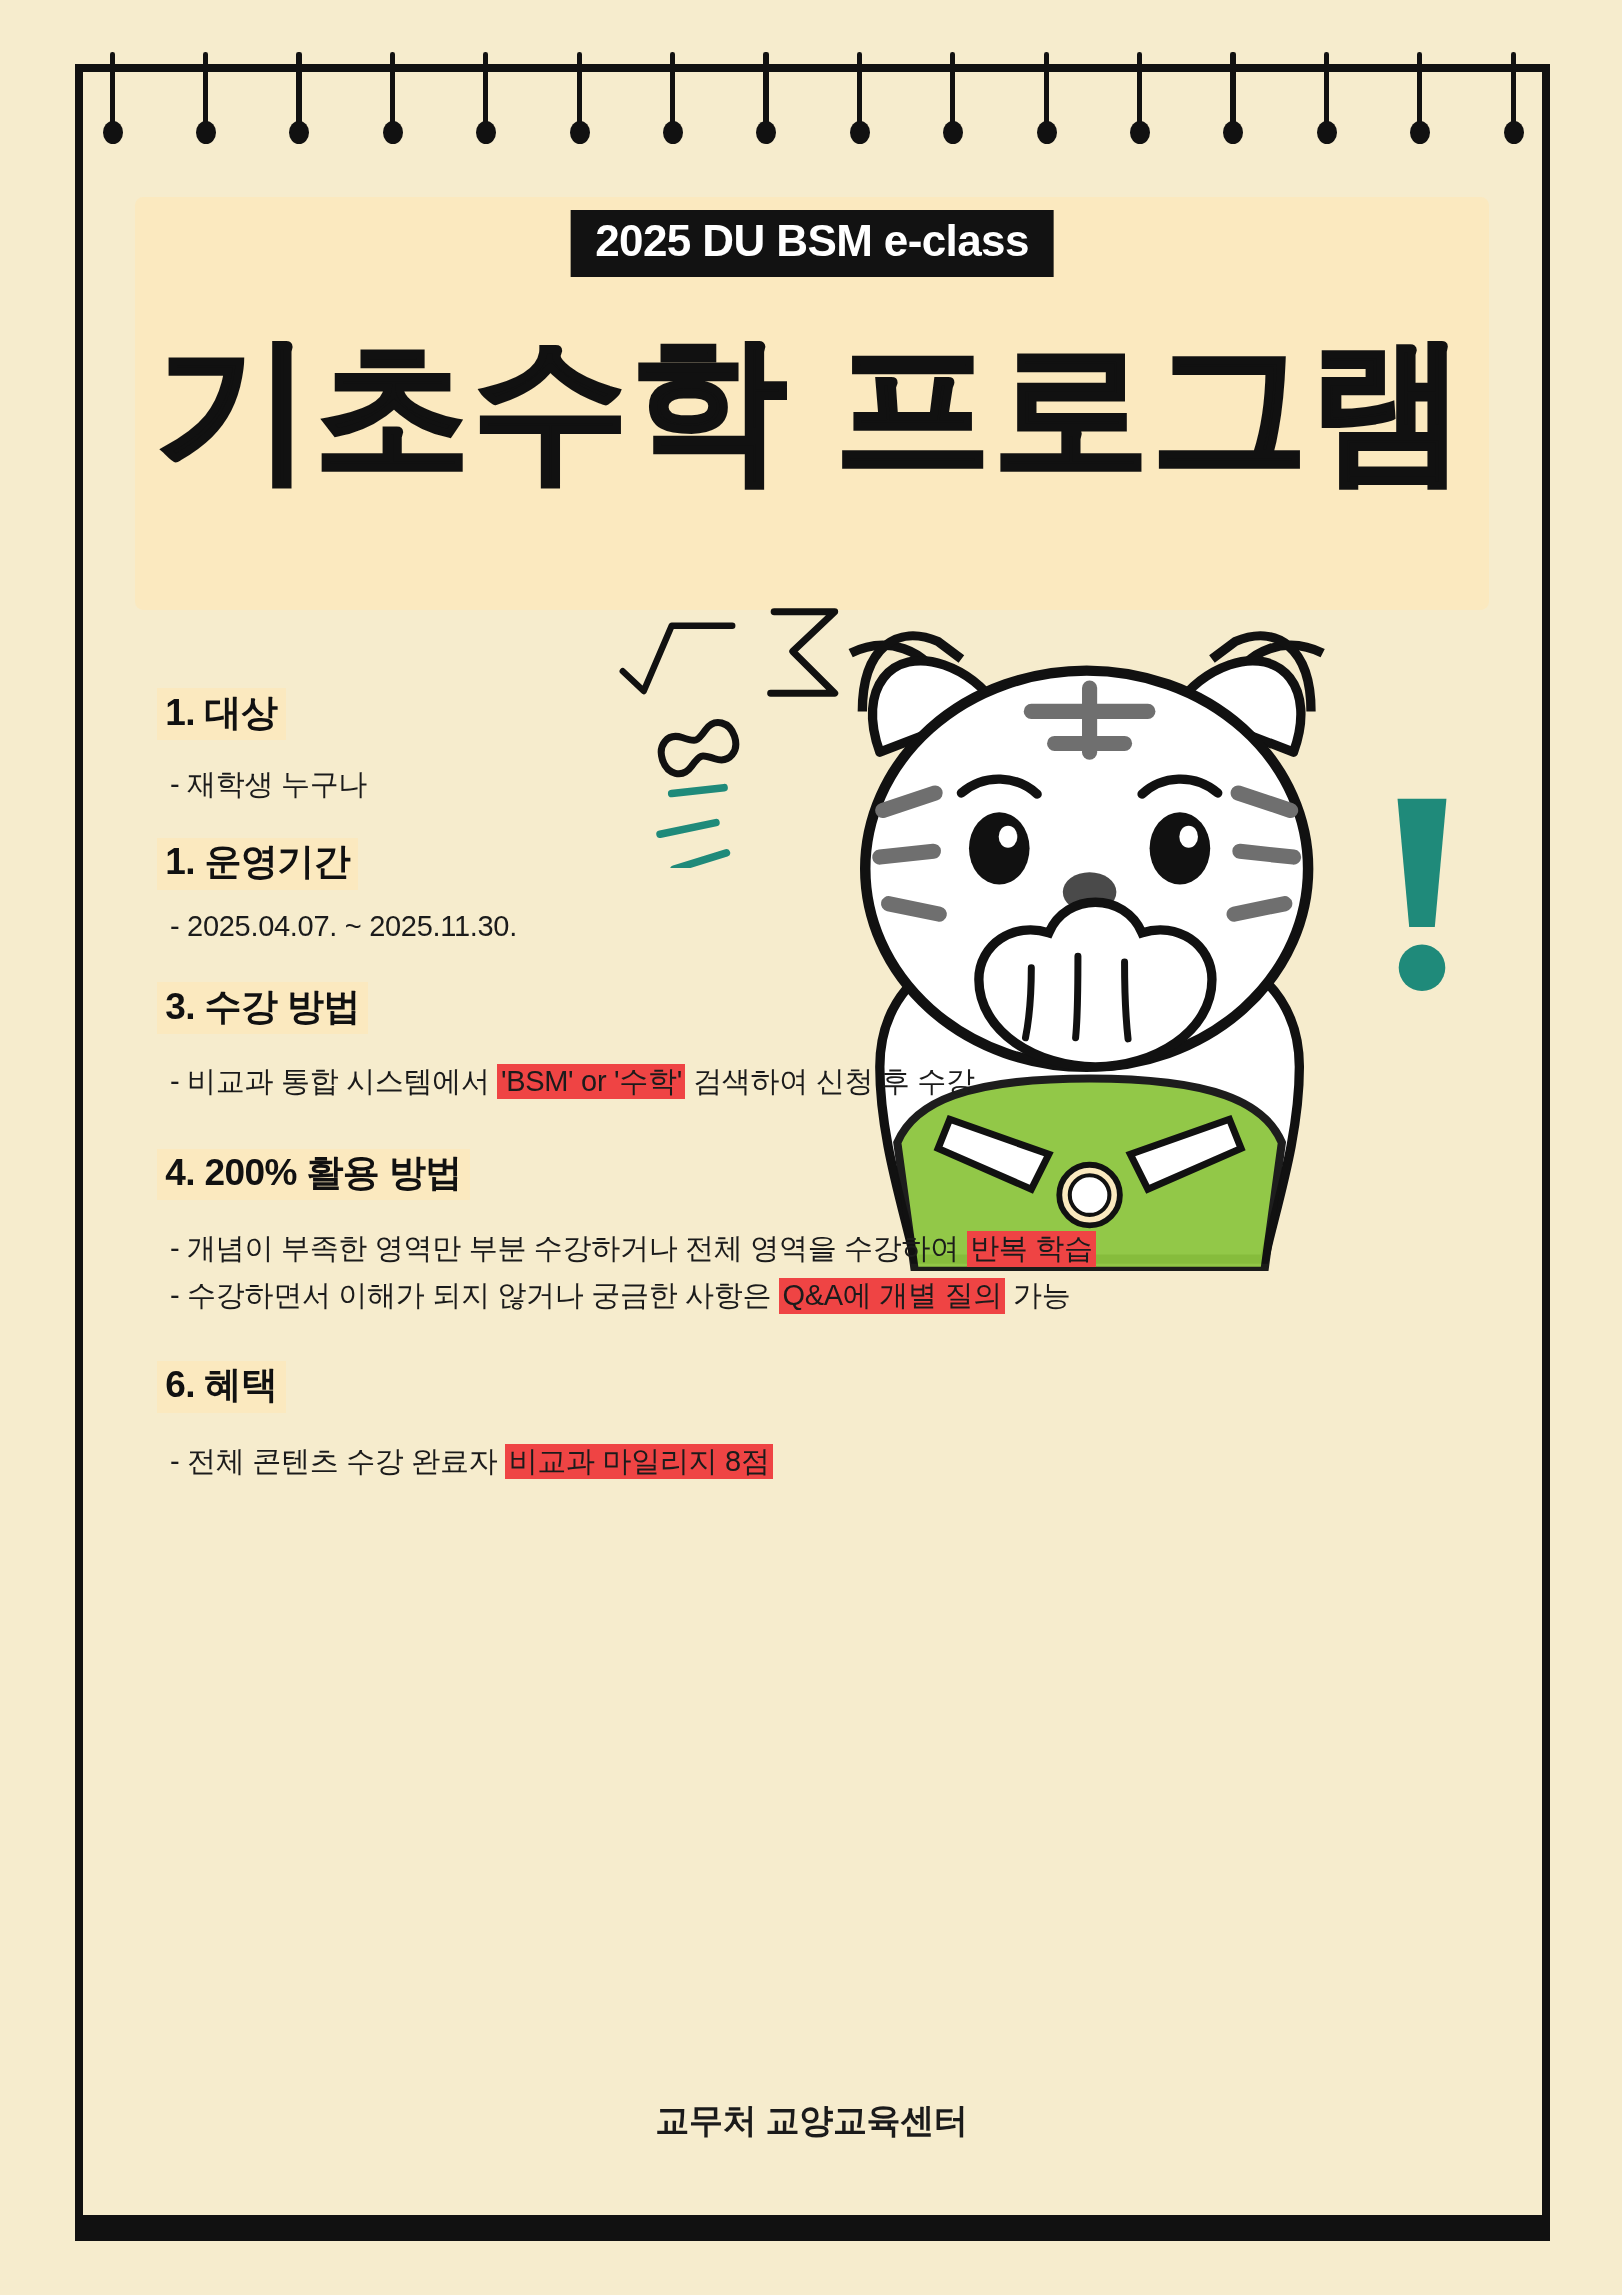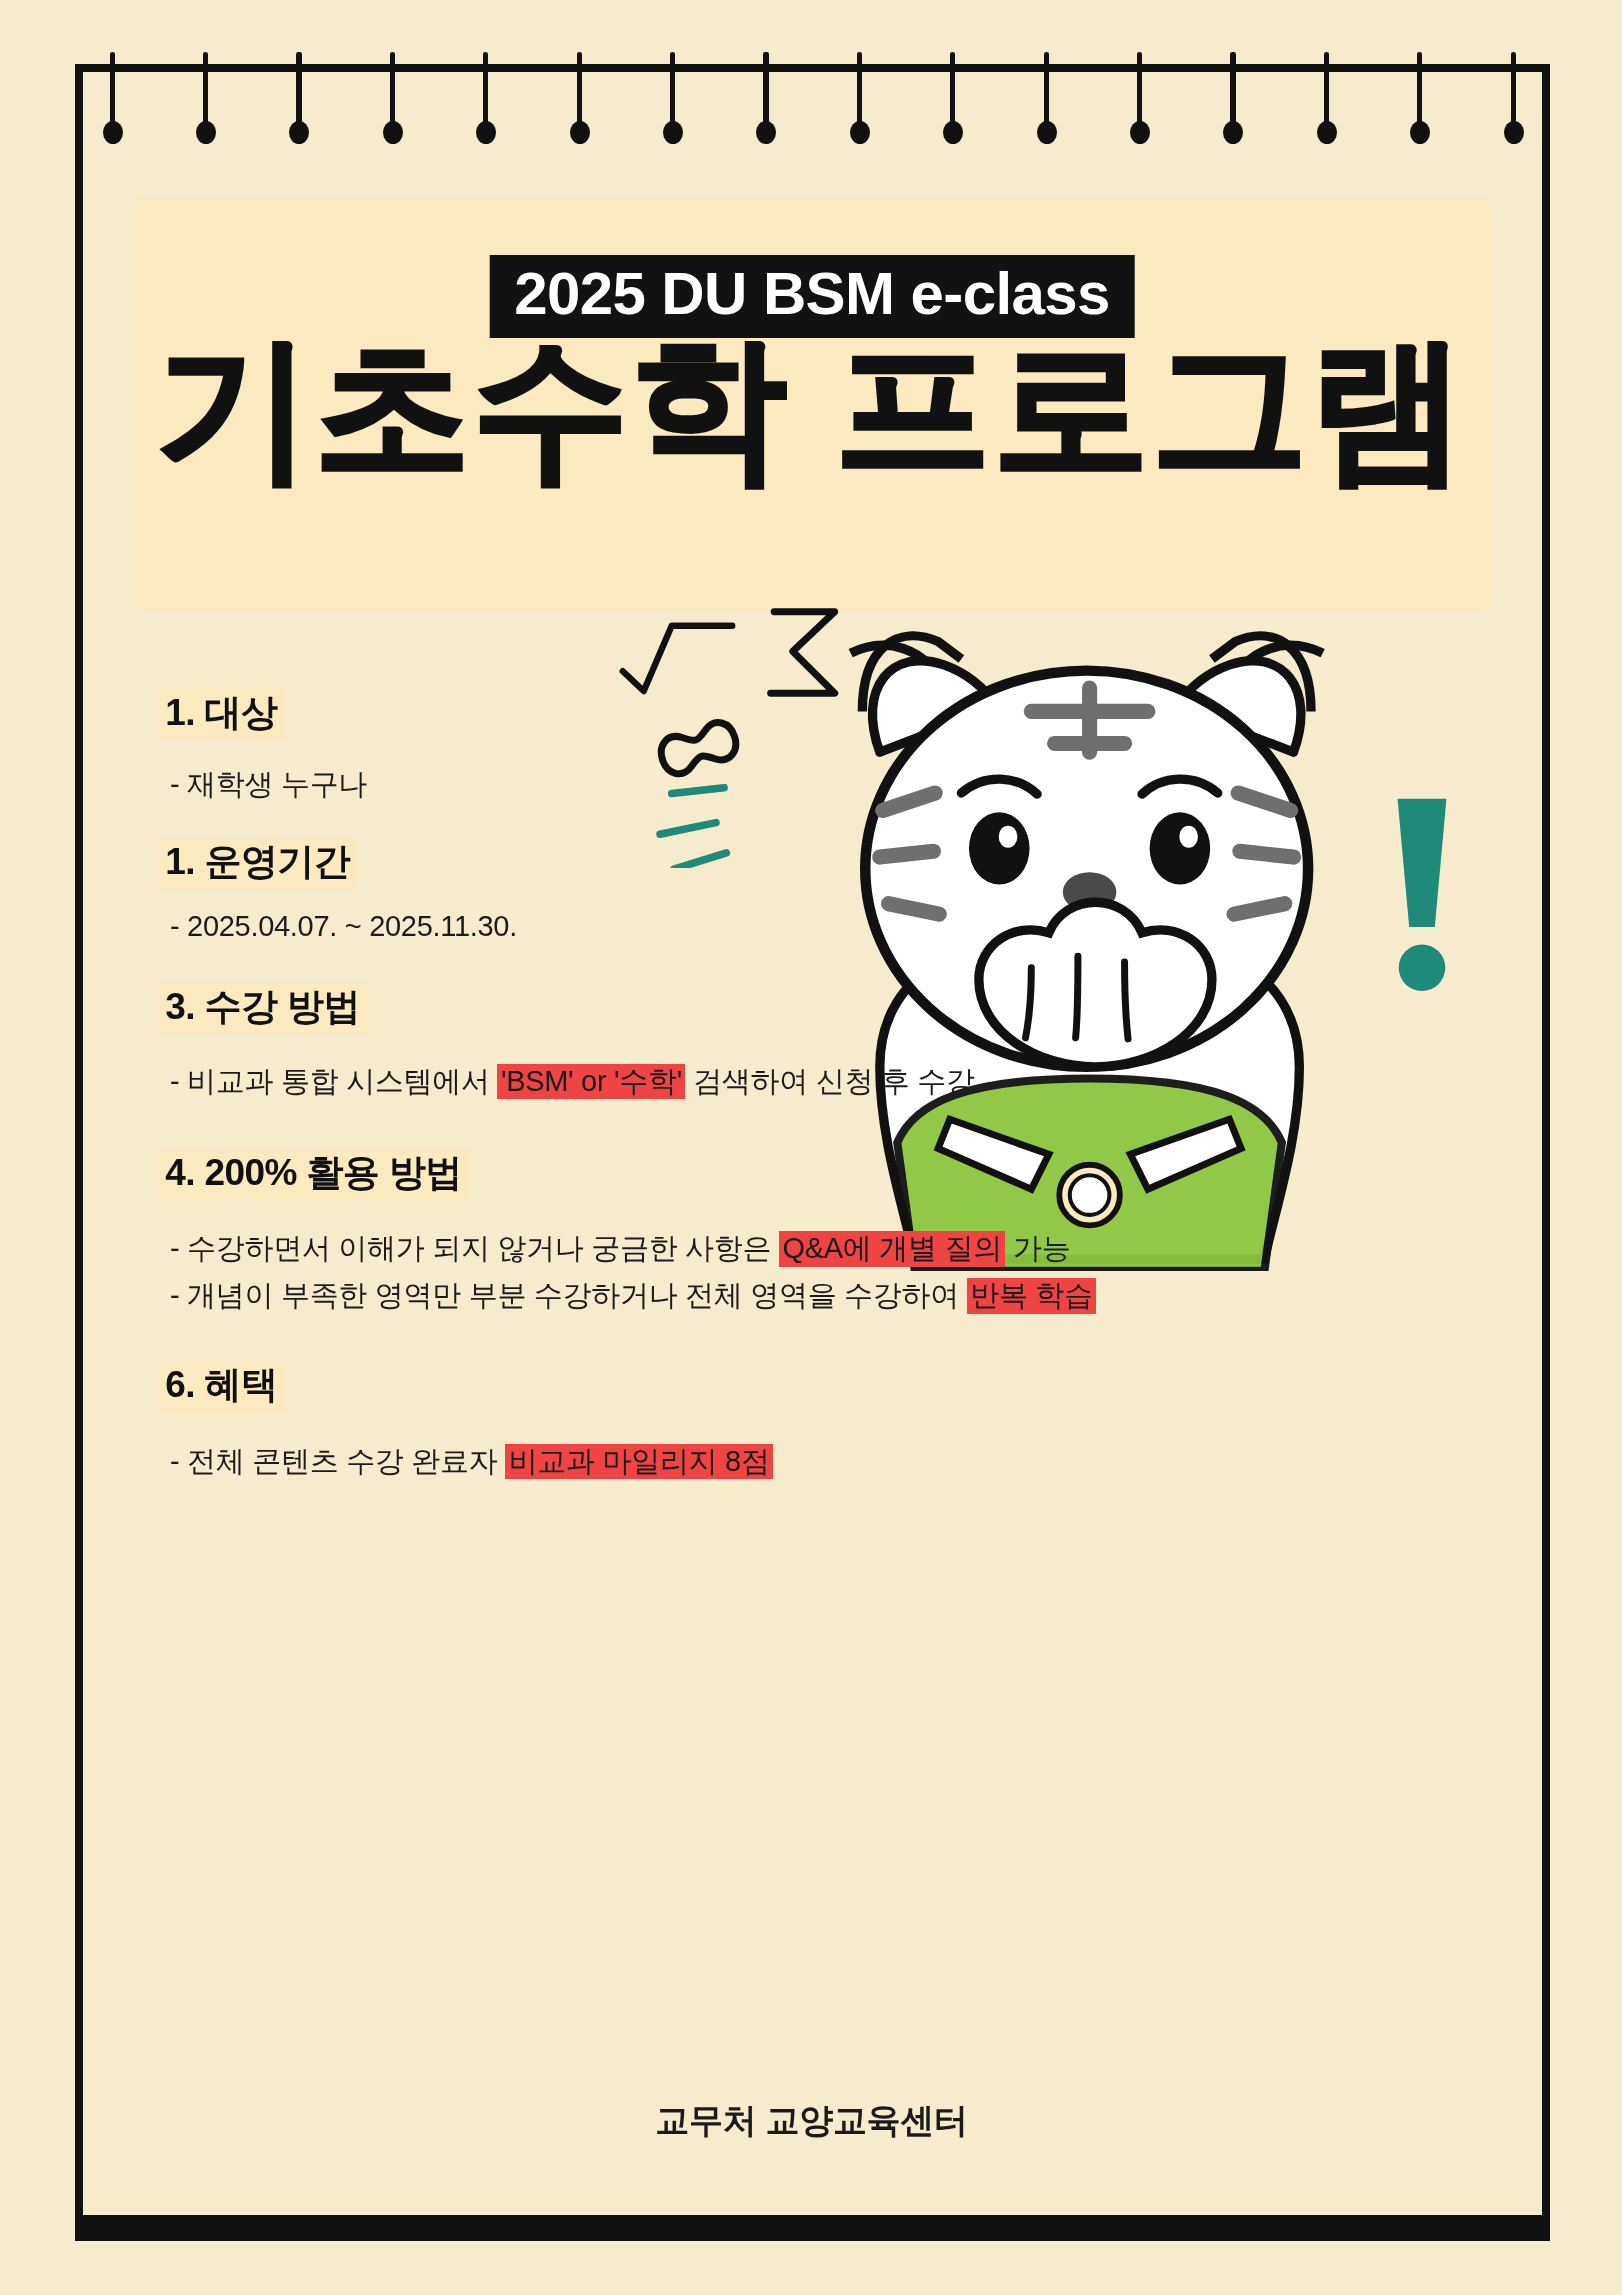--- a/index.html
+++ b/index.html
@@ -88,27 +88,26 @@
     background: #fbe9bf;
     border-radius: 8.2px;
   }
   .eyebrow {
     position: absolute;
     left: 50%;
     transform: translateX(-50%);
     top: 13px;
     background: #121212;
     color: #ffffff;
-    font-size: 60px;
+    font-size: 44px;
     font-weight: 700;
     letter-spacing: -0.6px;
     padding: 9.3px 24.5px 14px 24.5px;
     white-space: nowrap;
     line-height: 1;
-    margin-top: 45px;
   }
   .main-title {
     position: absolute;
     left: 0;
     right: 0;
     top: 122px;
     text-align: center;
     font-size: 156px;
     font-weight: 900;
     color: #111111;
@@ -354,22 +353,22 @@
       <div class="sec s1"><div class="sec-head">1. 대상</div><div class="sec-body">
           <div class="row"><span>- 재학생 누구나</span></div>
         </div></div>
       <div class="sec s2"><div class="sec-head">1. 운영기간</div><div class="sec-body">
           <div class="row"><span>- 2025.04.07. ~ 2025.11.30.</span></div>
         </div></div>
       <div class="sec s3"><div class="sec-head">3. 수강 방법</div><div class="sec-body">
           <div class="row"><span>- 비교과 통합 시스템에서 </span><span class="hl">'BSM' or '수학'</span><span> 검색하여 신청 후 수강</span></div>
         </div></div>
       <div class="sec s4"><div class="sec-head">4. 200% 활용 방법</div><div class="sec-body">
+          <div class="row"><span>- 개념이 부족한 영역만 부분 수강하거나 전체 영역을 수강하여 </span><span class="hl">반복 학습</span></div>
           <div class="row"><span>- 수강하면서 이해가 되지 않거나 궁금한 사항은 </span><span class="hl">Q&amp;A에 개별 질의</span><span> 가능</span></div>
-          <div class="row"><span>- 개념이 부족한 영역만 부분 수강하거나 전체 영역을 수강하여 </span><span class="hl">반복 학습</span></div>
         </div></div>
       <div class="sec s6"><div class="sec-head">6. 혜택</div><div class="sec-body">
           <div class="row"><span>- 전체 콘텐츠 수강 완료자 </span><span class="hl">비교과 마일리지 8점</span></div>
         </div></div>
     </div>
 
   <div class="footer">교무처 교양교육센터</div>
 
 </div>
 

